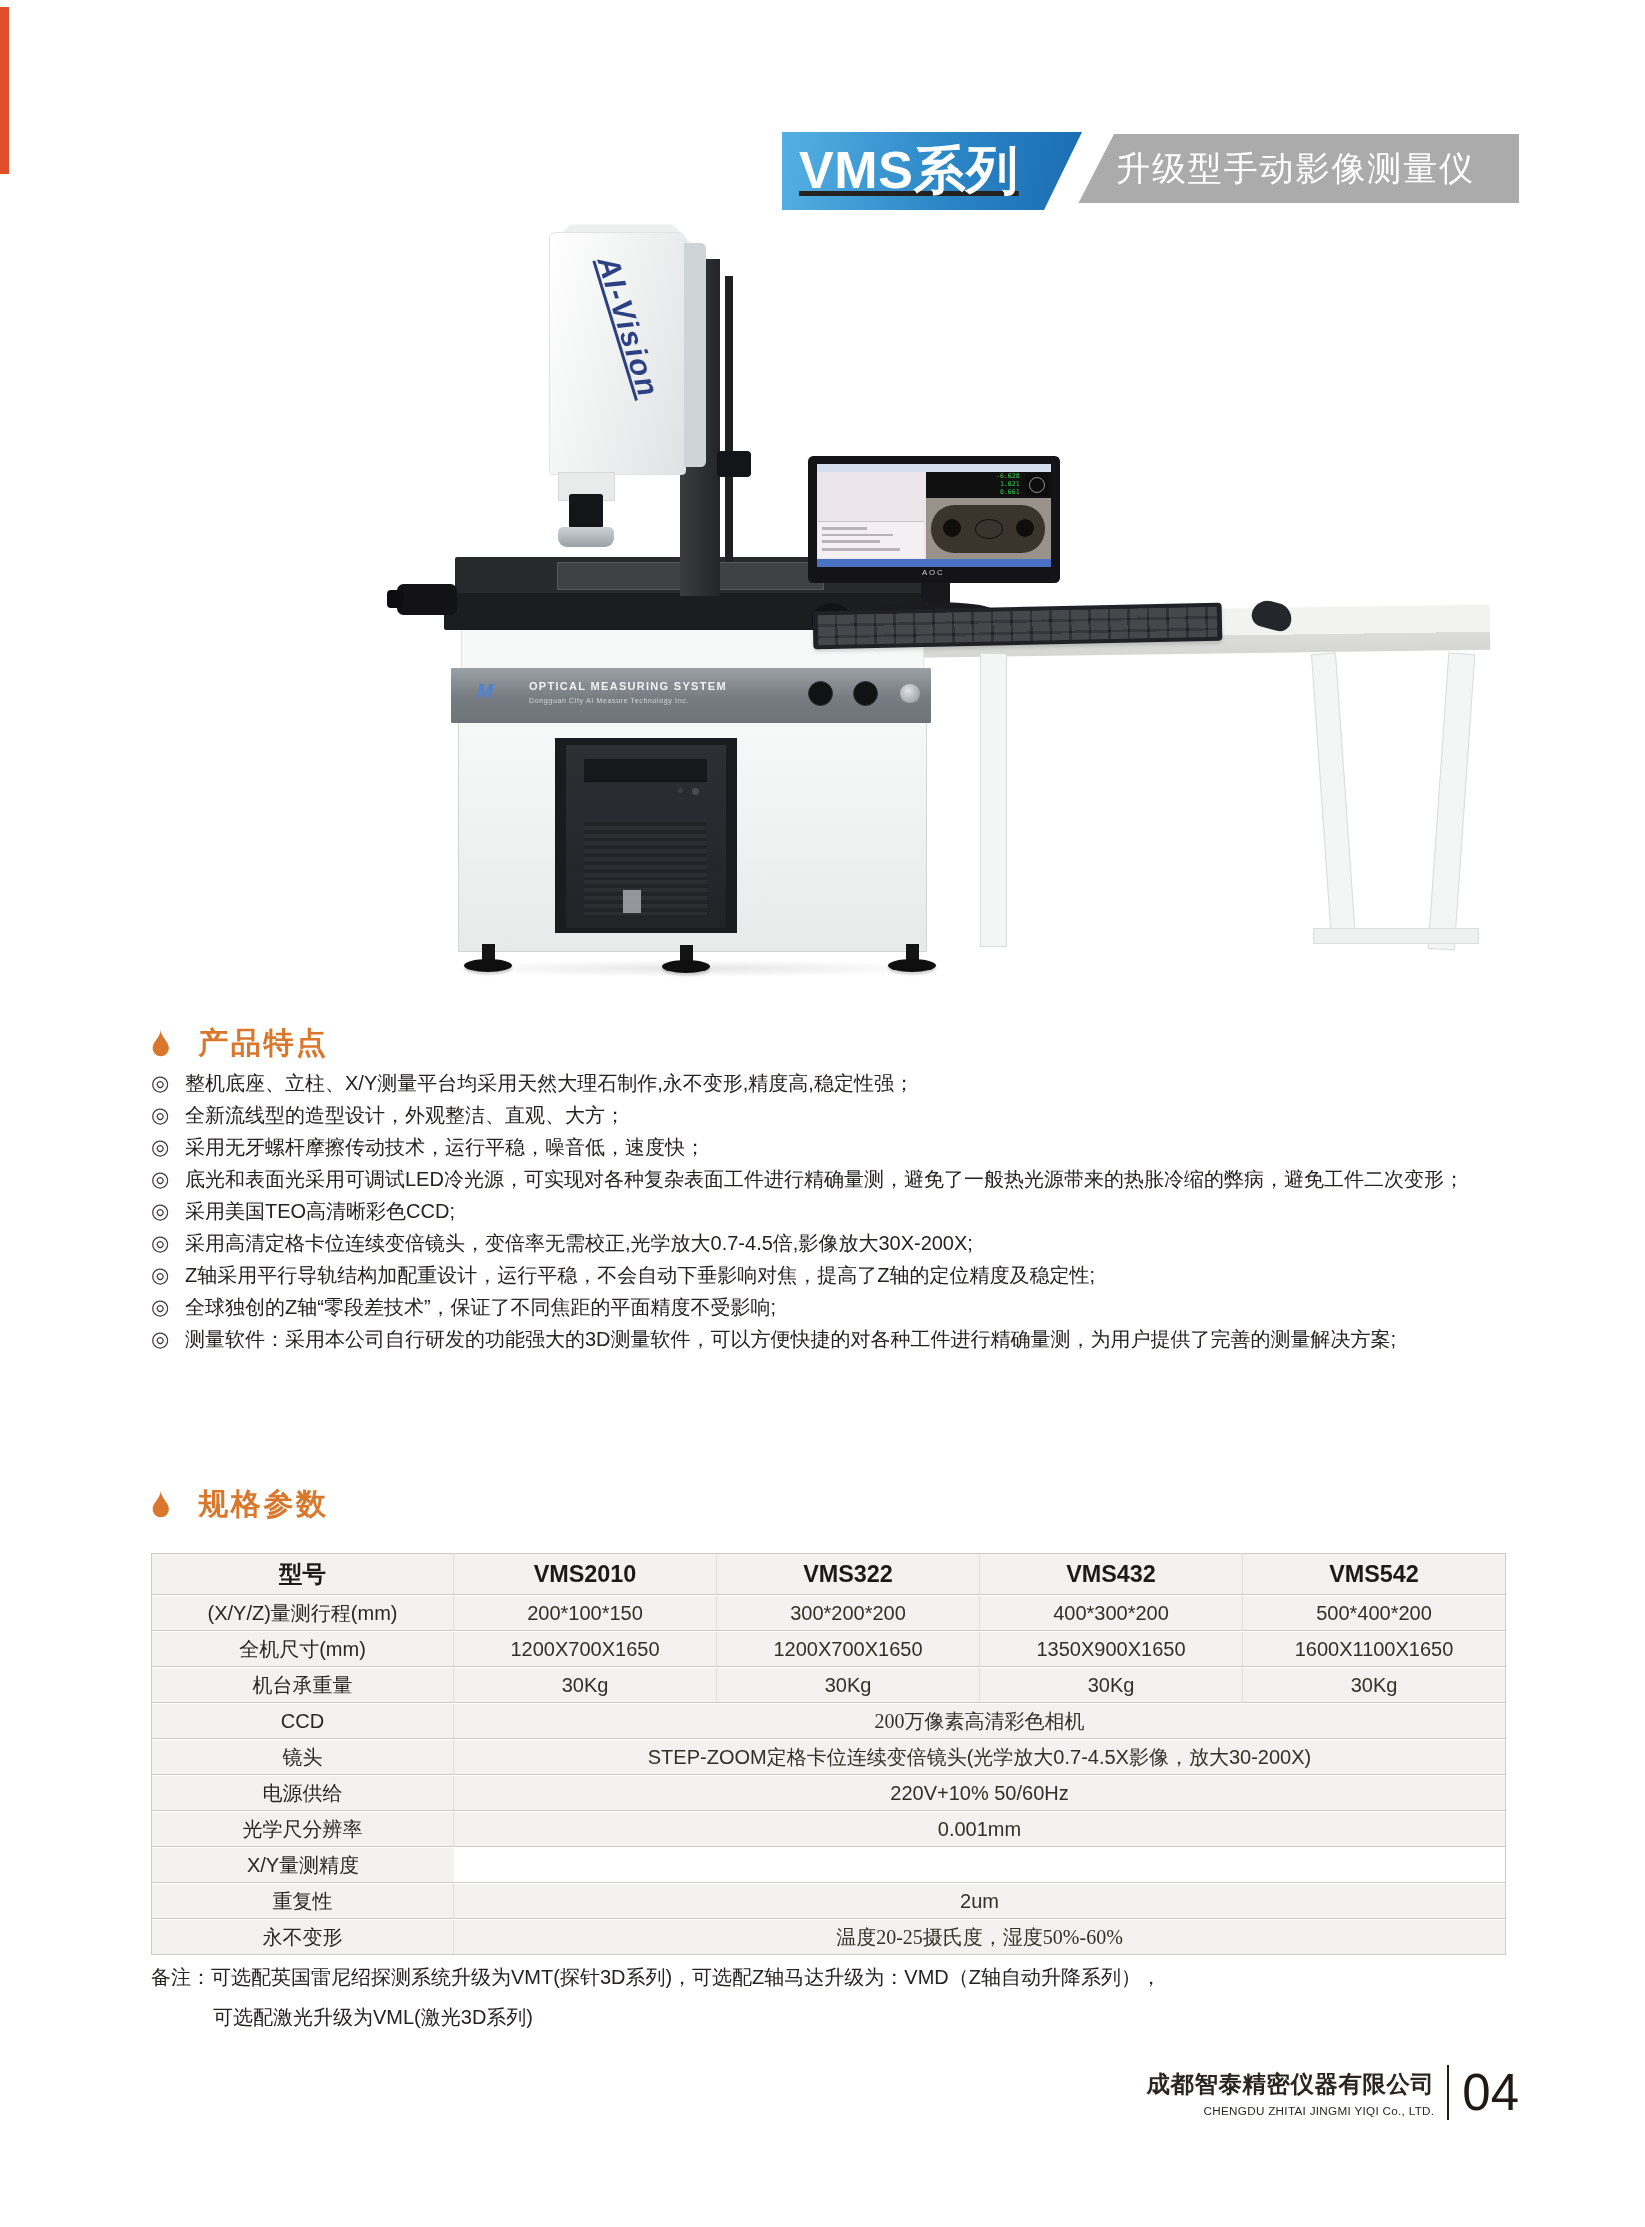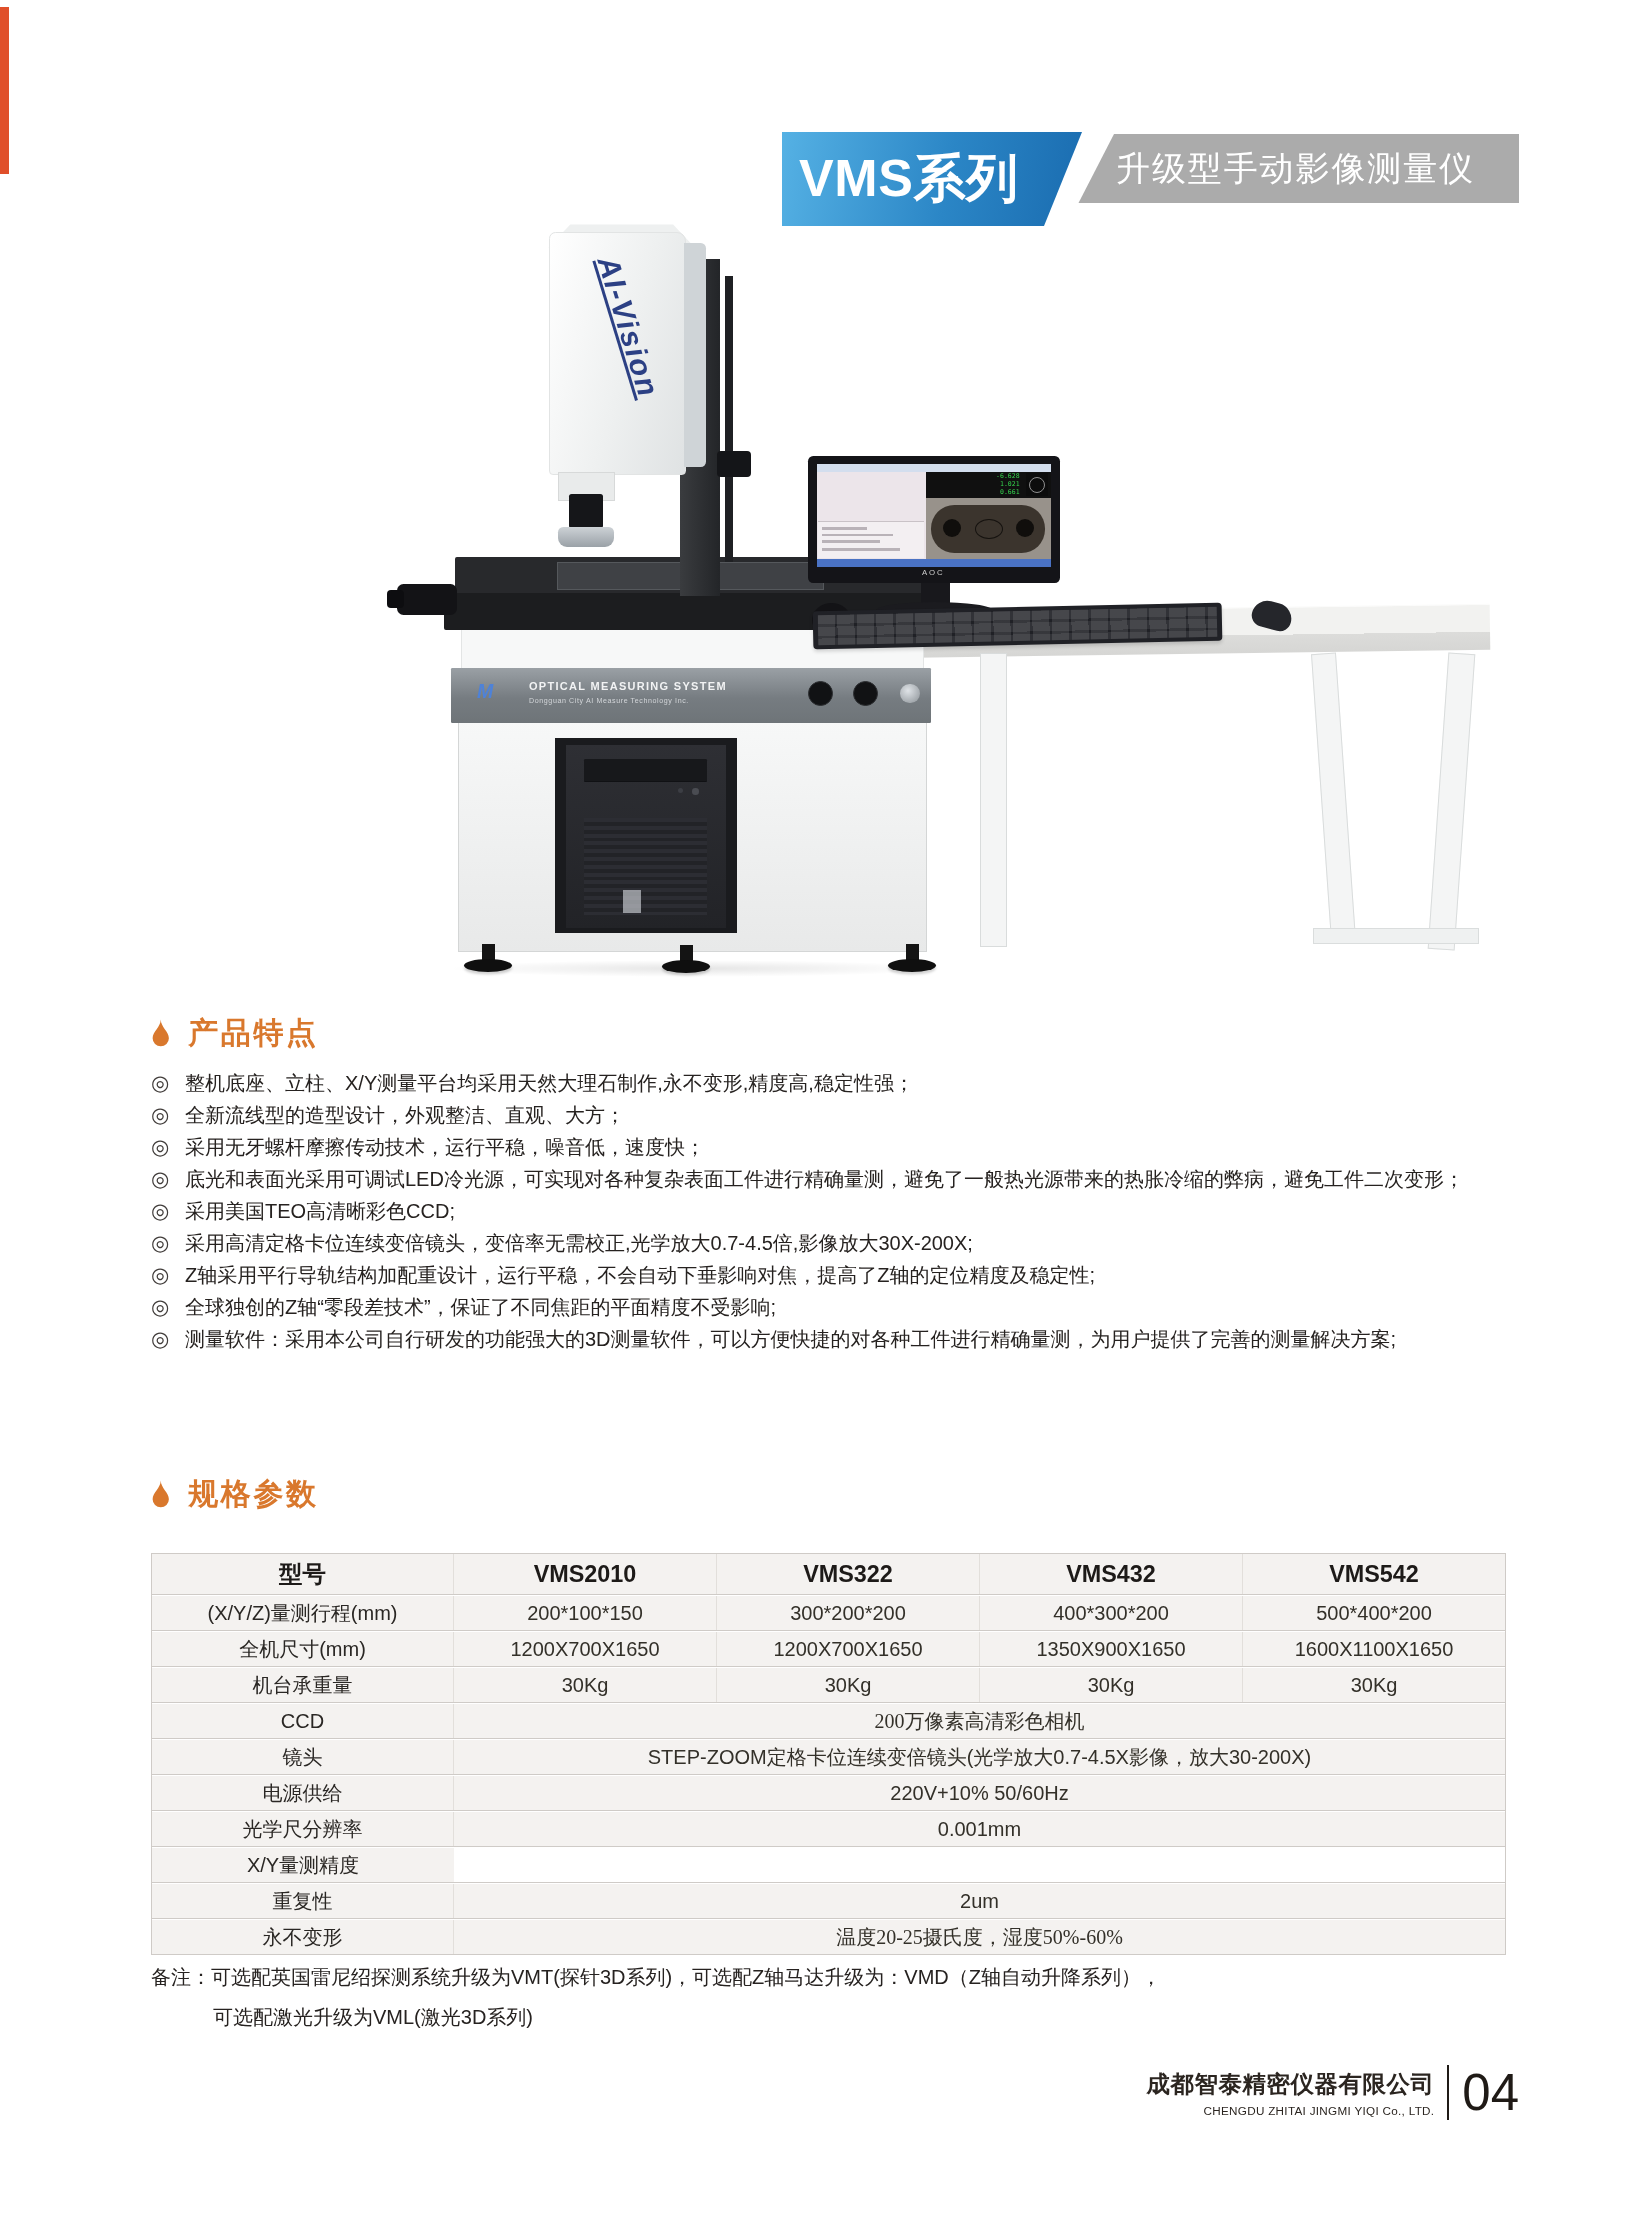--- a/index.html
+++ b/index.html
@@ -3,24 +3,24 @@
 <meta charset="utf-8">
 <style>
   html,body{margin:0;padding:0;background:#ffffff;}
   .page{position:relative;width:1646px;height:2227px;background:#ffffff;overflow:hidden;
         font-family:"Liberation Sans", sans-serif;color:#262220;}
 
   
   .left-strip{position:absolute;left:0;top:6.5px;width:9px;height:167px;background:#e04f2a;}
 
   
-  .hdr-blue{position:absolute;left:782px;top:132px;width:300px;height:94px;
+  .hdr-blue{position:absolute;left:782px;top:132px;width:300px;height:78px;
             background:linear-gradient(100deg,#55b1e4 0%,#2b86c6 55%,#1a6cb0 100%);
             clip-path:polygon(0 0,100% 0,calc(100% - 38px) 100%,0 100%);
-            display:flex;align-items:center;padding-left:17px;box-sizing:border-box;}
+            display:flex;align-items:center;padding-left:17px;box-sizing:border-box;text-decoration:underline;}
   .hdr-blue span{font-size:52px;font-weight:bold;color:#ffffff;letter-spacing:0.6px;}
   .hdr-gray{position:absolute;left:1072px;top:134px;width:447px;height:69px;background:#ababab;
             clip-path:polygon(42px 0,100% 0,100% 100%,6.5px 100%);
             display:flex;align-items:center;justify-content:center;}
   .hdr-gray span{font-size:34px;color:#ffffff;letter-spacing:1.9px;}
 
   
   .photo{position:absolute;left:169px;top:214px;width:1337px;height:779px;}
   .photo *{position:absolute;}
 
@@ -110,21 +110,21 @@
             box-shadow:0 2.6px 3.9px rgba(0,0,0,0.15);}
   .keys{left:5.2px;top:3.9px;width:399px;height:30px;
         background:repeating-linear-gradient(90deg,rgba(255,255,255,0.10) 0 17px,transparent 17px 19.5px),
                    repeating-linear-gradient(180deg,rgba(255,255,255,0.08) 0 9px,transparent 9px 11.7px);}
   .mouse{left:1083px;top:388px;width:40px;height:27px;background:#25262b;border-radius:18px 18px 13px 13px;
          transform:rotate(15deg);}
 
   
   .sec-title{position:absolute;display:flex;align-items:center;gap:11.7px;}
   .sec-title .drop{width:19.5px;height:28.6px;}
-  .sec-title h2{margin:6px;font-size:30px;font-weight:bold;color:#d9782d;letter-spacing:2.6px;}
+  .sec-title h2{margin:16px;font-size:30px;font-weight:bold;color:#d9782d;letter-spacing:2.6px;}
   .t-features{left:151px;top:1007px;}
   .t-specs{left:151px;top:1468px;}
 
   .features{position:absolute;left:151px;top:1067px;width:1480px;}
   .feat-item{display:flex;align-items:flex-start;line-height:32px;}
   .feat-item .mk{font-size:21px;color:#403c3a;width:34px;flex:0 0 34px;line-height:32px;}
   .feat-item .tx{font-size:20px;color:#262220;}
 
   
   .spec-table{position:absolute;left:151px;top:1553px;width:1353px;border:0.6px solid #cfcbc7;background:#ffffff;}

